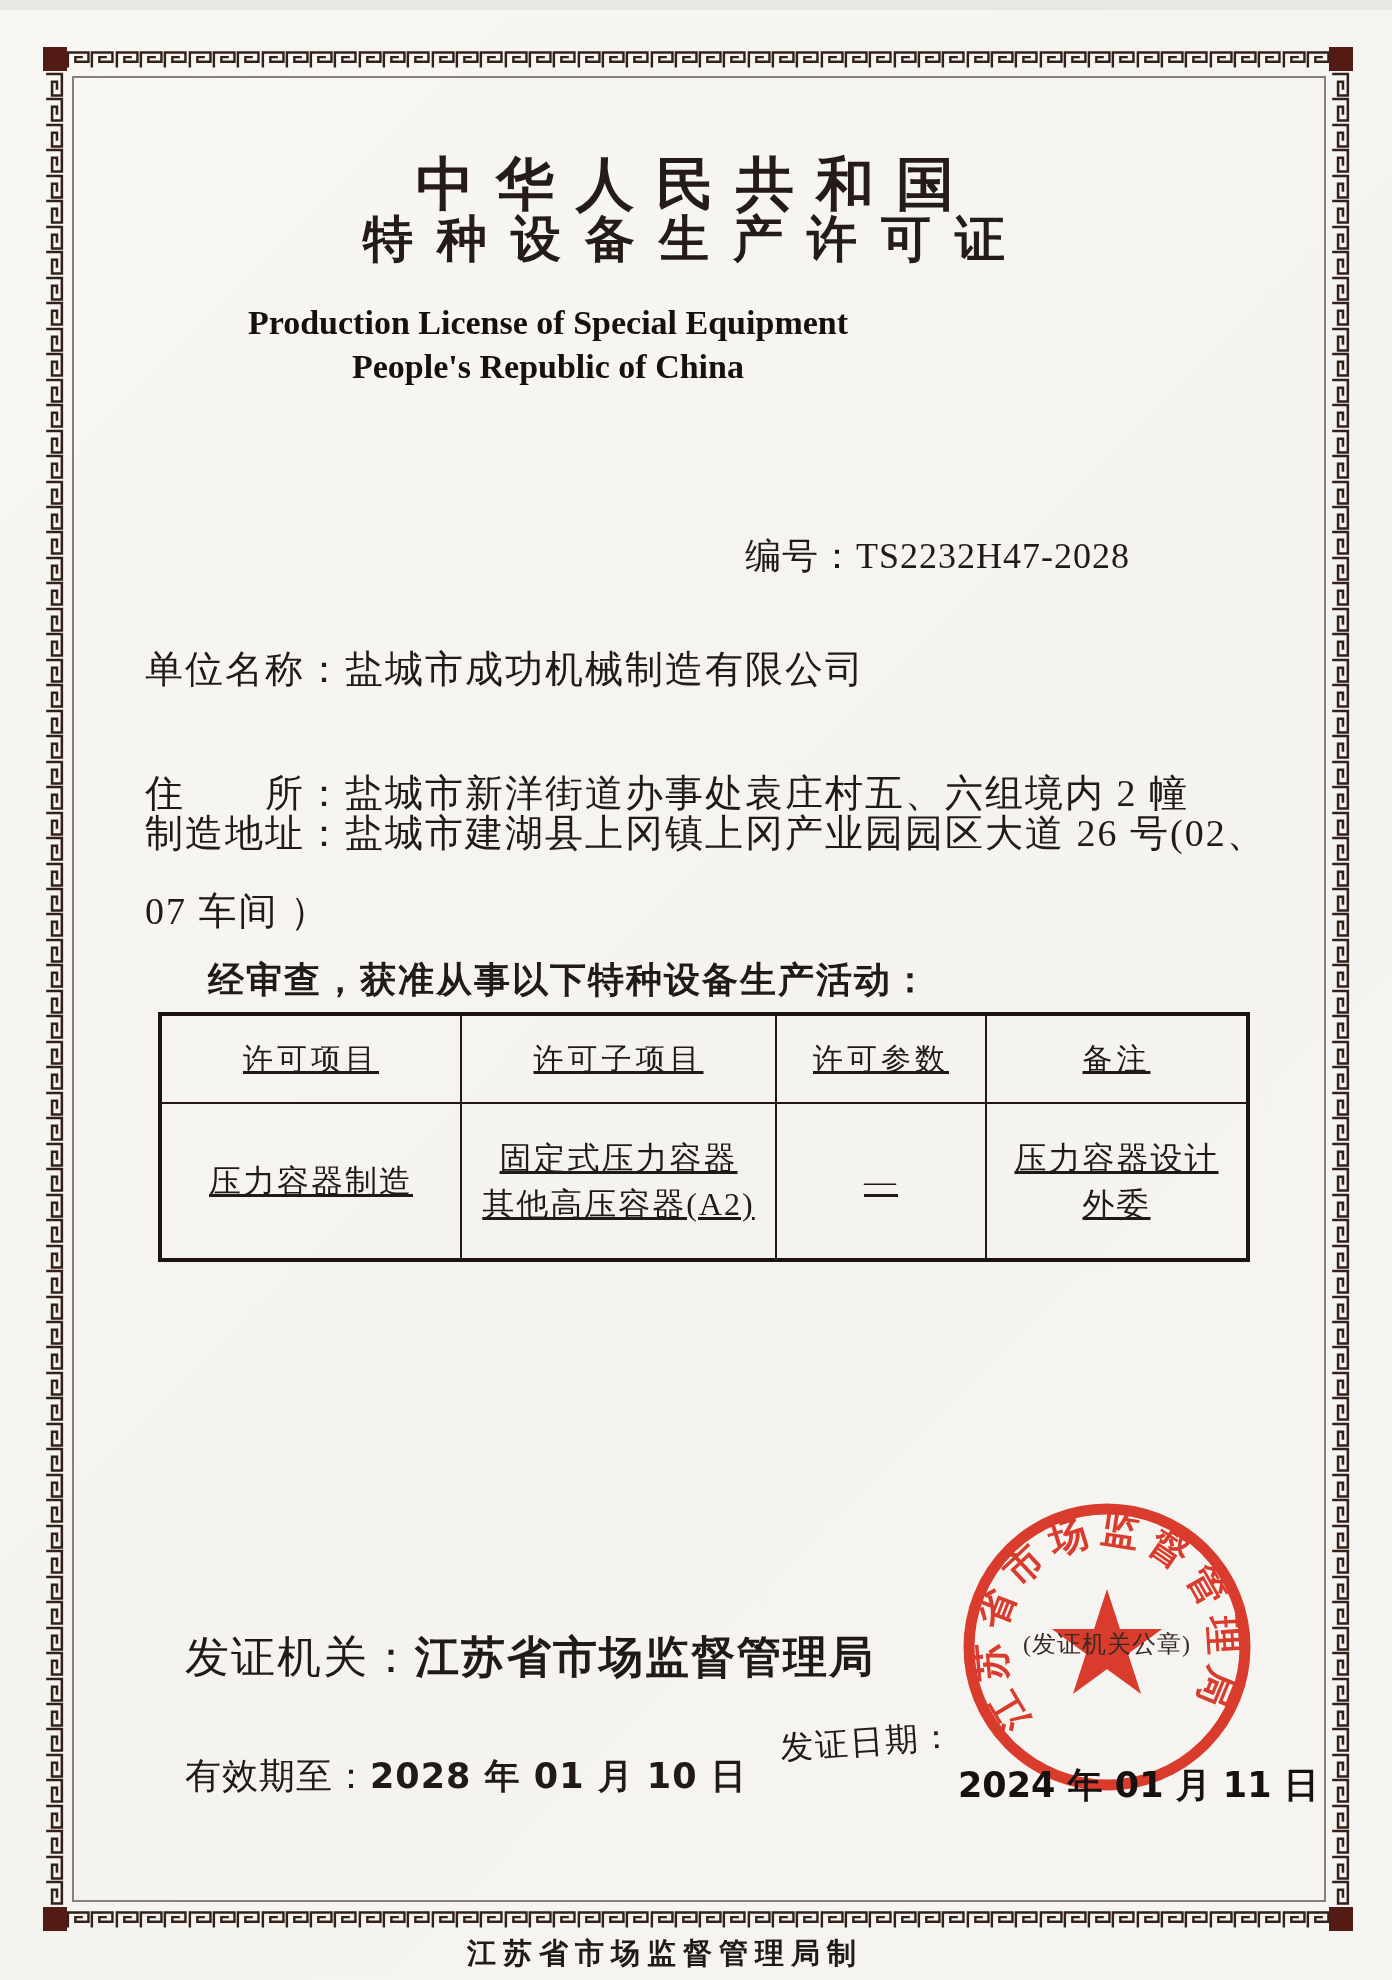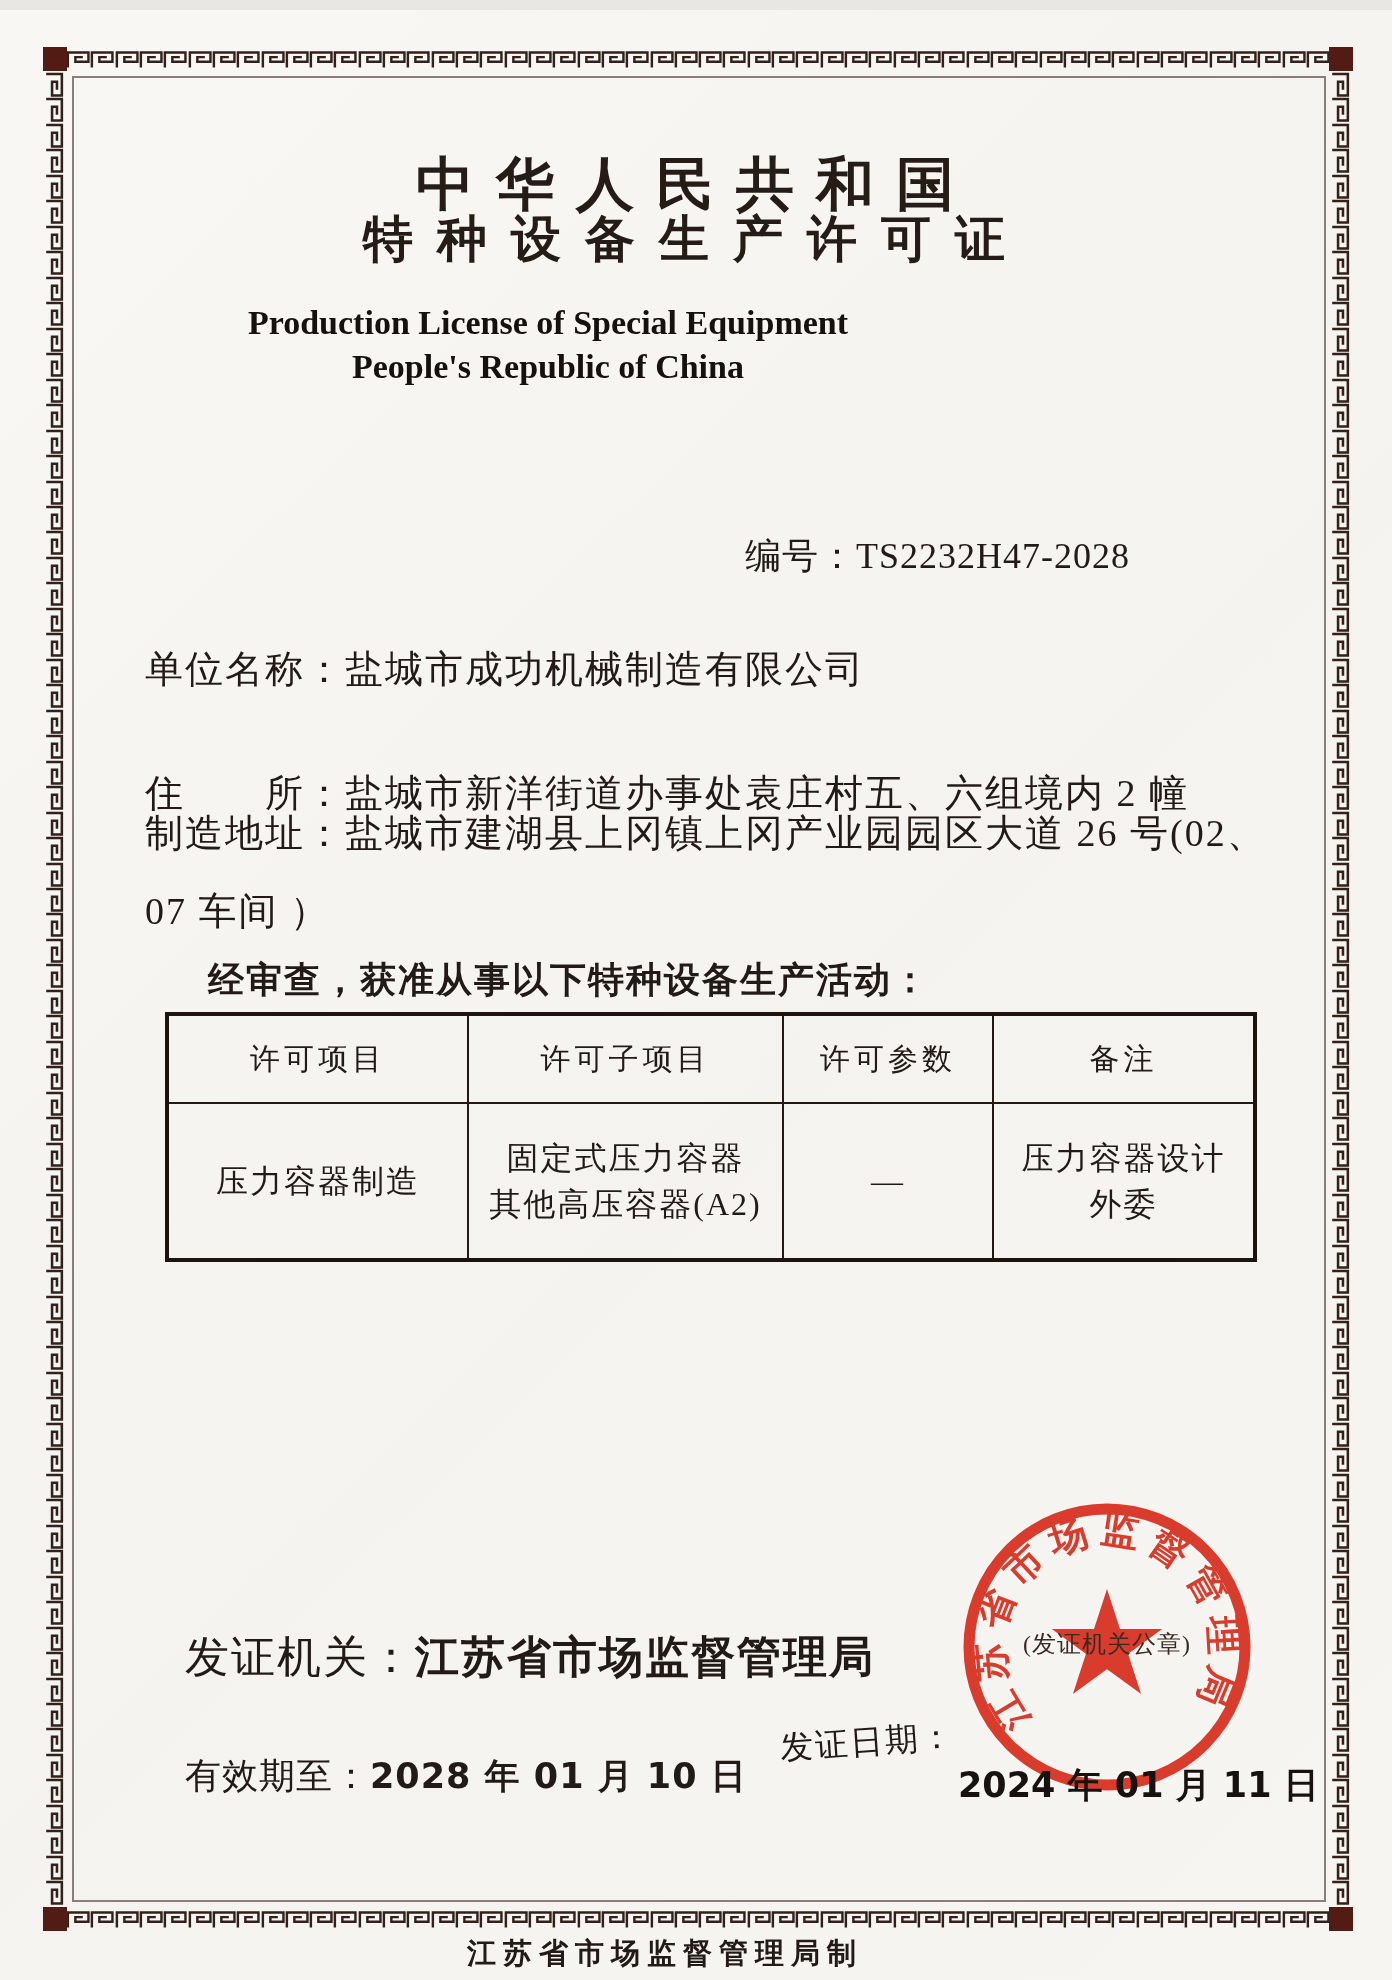--- a/index.html
+++ b/index.html
@@ -36,22 +36,22 @@
   
   #license-no{position:absolute;top:522px;right:262px;font-size:36px;letter-spacing:1px;}
   
   .field{position:absolute;left:145px;font-size:38px;letter-spacing:2px;white-space:nowrap;}
   #field-unit{top:634px;}
   #field-addr{top:758px;}
   #field-mfg{top:798px;}
   #field-mfg2{top:876px;}
   #intro-line{position:absolute;left:208px;top:946px;font-size:36px;letter-spacing:2px;font-weight:600;}
   
-  #license-table{position:absolute;left:165px;top:1002px;width:1088px;
-    border-collapse:collapse;table-layout:fixed;}
+  #license-table{position:absolute;left:158px;top:1002px;width:1088px;
+    border-collapse:collapse;table-layout:fixed;text-decoration:underline;}
   #license-table th,#license-table td{
     border:2.5px solid #241812;text-align:center;vertical-align:middle;
     font-weight:normal;color:#221a16;padding:0;}
   #license-table{border:4px solid #1d140f;}
   #license-table th{height:86px;font-size:30px;letter-spacing:4px;}
   #license-table td{height:154px;font-size:32px;letter-spacing:2px;line-height:1.45;}
   
   #issuer-line{position:absolute;left:185px;top:1618px;font-size:44px;letter-spacing:2px;}
   #issuer-line .bold{font-weight:bold;}
   #valid-line{position:absolute;left:185px;top:1742px;font-size:36px;letter-spacing:1px;}

